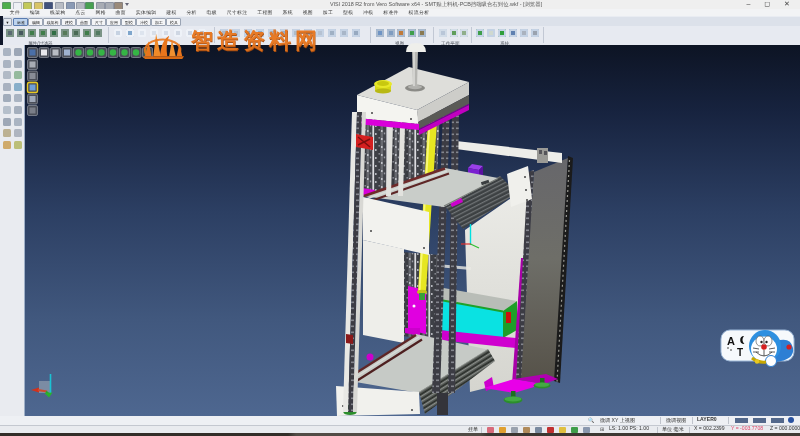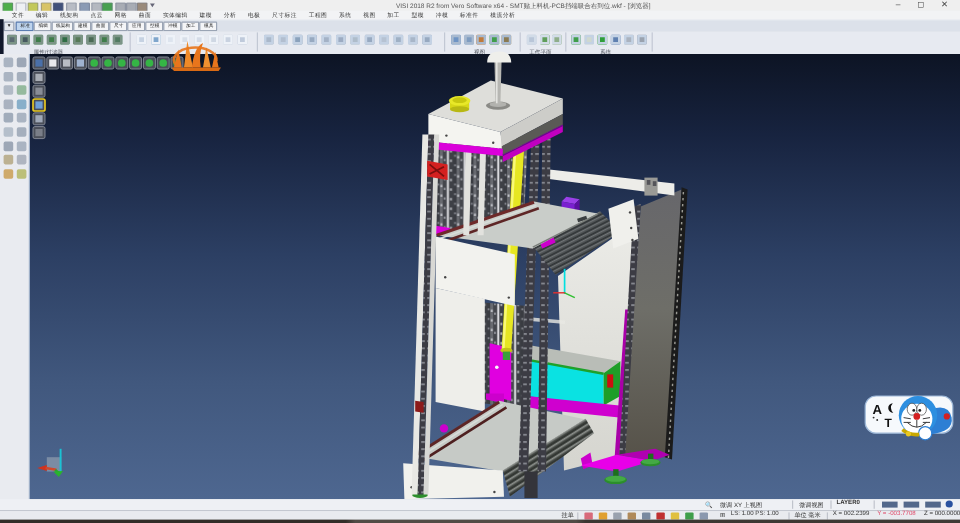--- a/index.html
+++ b/index.html
@@ -385,20 +385,21 @@
 
   <svg id="wmlogo" class="abs" style="left:141px;top:32px;" width="47" height="28" viewBox="0 0 50 30">
     <path d="M4 26 L8 10 L11 26 Z" fill="#e8751c"></path>
     <path d="M13 26 L16 2 L21 26 Z" fill="#ef8a28"></path>
     <path d="M20 26 Q22 8 30 4 Q26 14 28 26 Z" fill="#e8751c"></path>
     <path d="M30 26 L33 8 L37 26 Z" fill="#f09030"></path>
     <path d="M38 26 L41 12 L44 26 Z" fill="#e8751c"></path>
     <path d="M2 26 L46 26 L44 29 L4 29 Z" fill="#d96a14"></path>
     <path d="M6 24 A19 11 0 1 1 42 20" fill="none" stroke="#e8751c" stroke-width="2.2" opacity="0.9"></path>
   </svg>
+  <div id="wmtext" class="abs">智造资料网</div>
 
   <div id="status1" class="abs">
       <div class="st" style="left:588px;top:1px;color:#556;">🔍</div>
       <div class="st" style="left:600px;top:1px;">微调 XY 上视图</div>
       <div class="ssep" style="left:660px;"></div>
       <div class="st" style="left:666px;top:1px;">微调视图</div>
       <div class="ssep" style="left:692px;"></div>
       <div class="st" style="left:697px;top:1px;font-weight:bold;">LAYER0</div>
       <div class="ssep" style="left:728px;"></div>
       <div style="position:absolute;left:735px;top:1.5px;width:13px;height:5px;background:#53688b;"></div>

